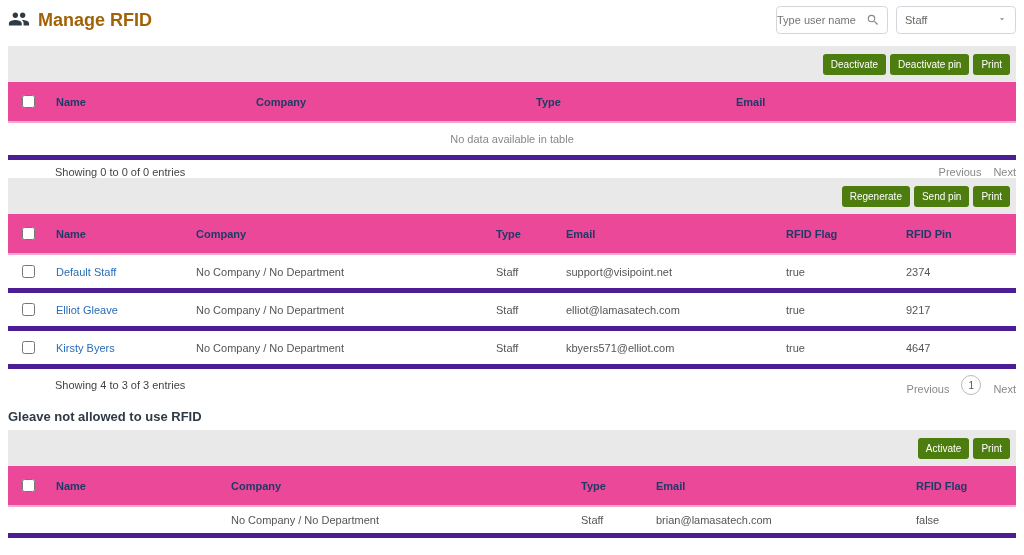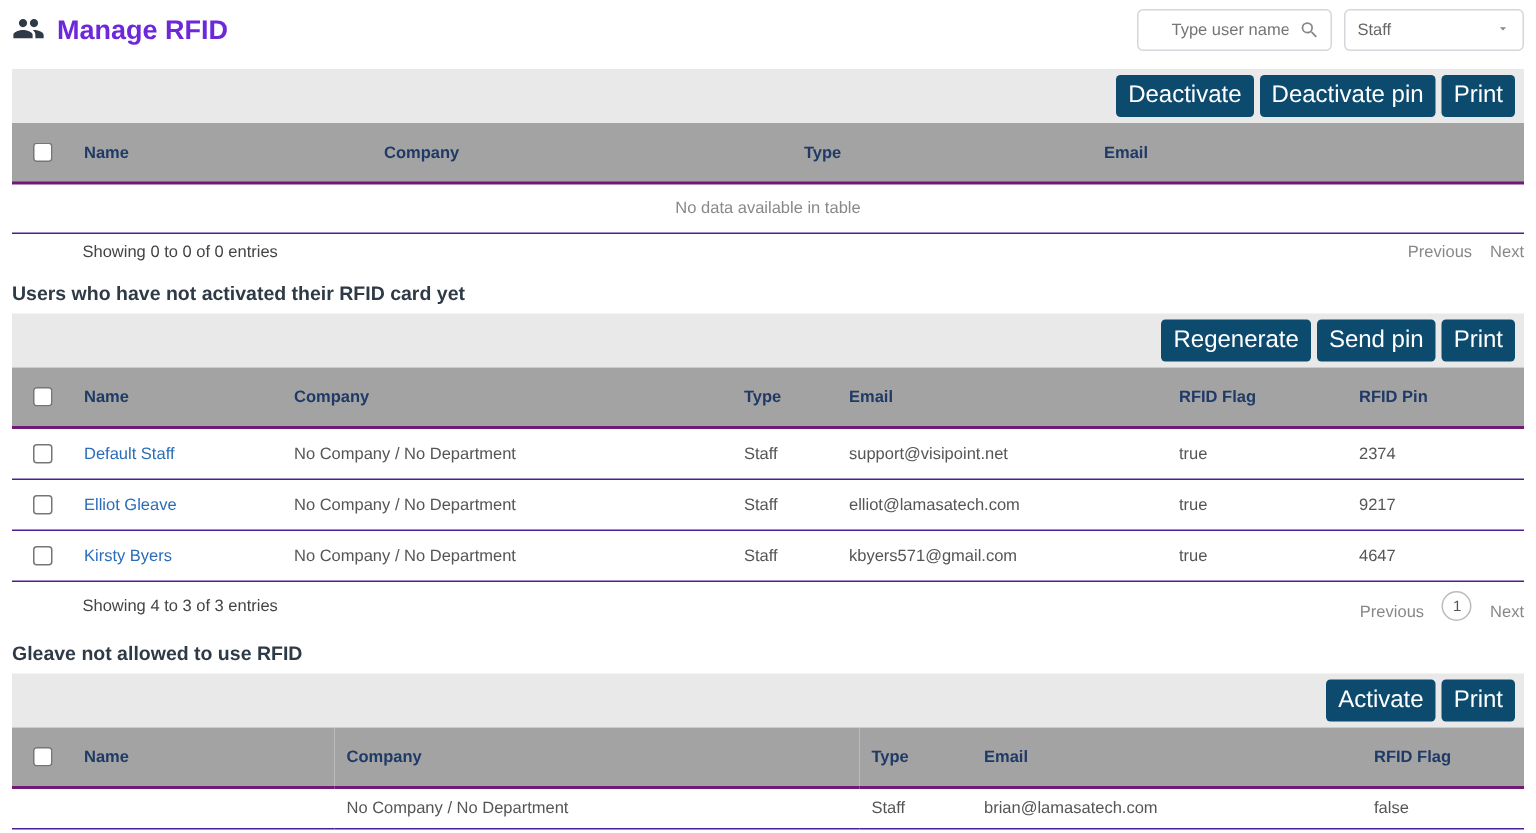--- a/index.html
+++ b/index.html
@@ -7,54 +7,54 @@
     margin: 0;
     font-family: -apple-system, BlinkMacSystemFont, "Segoe UI", Helvetica, Arial, sans-serif;
     font-size: 12px;
     color: #333;
     background: #fff;
     width: 1024px;
   }
   .page { padding: 6px 8px 20px 8px; }
   .header-row { display: flex; align-items: center; justify-content: space-between; margin-bottom: 12px; }
   .title { display: flex; align-items: center; gap: 8px; }
-  .title h1 { font-size: 18px; font-weight: 600; color: #6d28d9; margin: 0; }
+  .title h1 { font-size: 18px; font-weight: 600; color: #a16207; margin: 0; }
   .title svg { width: 22px; height: 22px; fill: #2e3a46; }
   .controls { display: flex; gap: 8px; }
   .search-wrap { position: relative; }
   .search-input {
-    width: 130px; height: 28px; padding: 4px 28px 4px 22px;
+    width: 112px; height: 28px; padding: 4px 28px 4px 0;
     border: 1px solid #d3d7db; border-radius: 4px; font-size: 11px; color: #666;
   }
   .search-wrap svg { position: absolute; right: 8px; top: 7px; width: 14px; height: 14px; fill: #888; }
   .dropdown {
     width: 120px; height: 28px; padding: 4px 8px;
     border: 1px solid #d3d7db; border-radius: 4px; font-size: 11px; color: #666;
     display: flex; align-items: center; justify-content: space-between; background: #fff; cursor: pointer;
   }
   .dropdown svg { width: 10px; height: 10px; fill: #888; }
 
   .section-title { font-size: 13px; font-weight: 700; color: #2e3a46; margin: 14px 0 6px 0; }
   .toolbar-strip {
     background: #e9e9ea; height: 36px;
     display: flex; align-items: center; justify-content: flex-end;
     padding: 0 6px; gap: 4px;
   }
   .btn-green {
-    background: #0c4a6e; color: #fff; border: none; border-radius: 3px;
-    font-size: 16px; padding: 5px 8px; cursor: pointer;
+    background: #4d7c0f; color: #fff; border: none; border-radius: 3px;
+    font-size: 10px; padding: 5px 8px; cursor: pointer;
   }
 
   table { width: 100%; border-collapse: collapse; }
   thead th {
-    background: #a3a3a3; text-align: left; font-size: 11px; font-weight: 700;
-    color: #1f3a66; padding: 10px 8px; border-bottom: 2px solid #701a75;
+    background: #ec4899; text-align: left; font-size: 11px; font-weight: 700;
+    color: #1f3a66; padding: 10px 8px; border-bottom: 2px solid #f9a8d4;
   }
   thead th:first-child { width: 40px; text-align: center; }
-  tbody td { padding: 7px 8px; font-size: 11px; color: #555; border-bottom: 1px solid #4c1d95; }
+  tbody td { padding: 7px 8px; font-size: 11px; color: #555; border-bottom: 5px solid #4c1d95; }
   tbody td:first-child { text-align: center; }
   tbody tr.empty td { text-align: center; color: #888; padding: 10px; }
   .name-link { color: #2a6db9; cursor: pointer; }
   input[type="checkbox"] { cursor: pointer; }
 
   .footer-row { display: flex; justify-content: space-between; align-items: center; margin-top: 6px; font-size: 11px; color: #444; margin-left: 47px; }
   .pager { display: flex; gap: 12px; align-items: flex-end; color: #888; }
   .pager span { cursor: pointer; }
   .page-num {
     width: 20px; height: 20px; border: 1px solid #bbb; border-radius: 50%;
@@ -124,21 +124,20 @@
     </tbody>
   </table>
   <div class="footer-row">
     <span>Showing 0 to 0 of 0 entries</span>
     <div class="pager">
       <span>Previous</span>
       <span>Next</span>
     </div>
   </div>
 
-  <div class="section-title">Users who have not activated their RFID card yet</div>
   <div class="toolbar-strip">
     <button class="btn-green">Regenerate</button>
     <button class="btn-green">Send pin</button>
     <button class="btn-green">Print</button>
   </div>
   <table>
     <colgroup>
         <col style="width:40px">
         <col style="width:140px">
         <col style="width:300px">
@@ -175,21 +174,21 @@
           <td>Staff</td>
           <td>elliot@lamasatech.com</td>
           <td>true</td>
           <td>9217</td>
         </tr>
         <tr>
           <td><input type="checkbox" style=""></td>
           <td><span class="name-link">Kirsty Byers</span></td>
           <td>No Company / No Department</td>
           <td>Staff</td>
-          <td>kbyers571@gmail.com</td>
+          <td>kbyers571@elliot.com</td>
           <td>true</td>
           <td>4647</td>
         </tr>
       </tbody>
   </table>
   <div class="footer-row">
     <span>Showing 4 to 3 of 3 entries</span>
     <div class="pager">
       <span>Previous</span>
       <span class="page-num">1</span>

